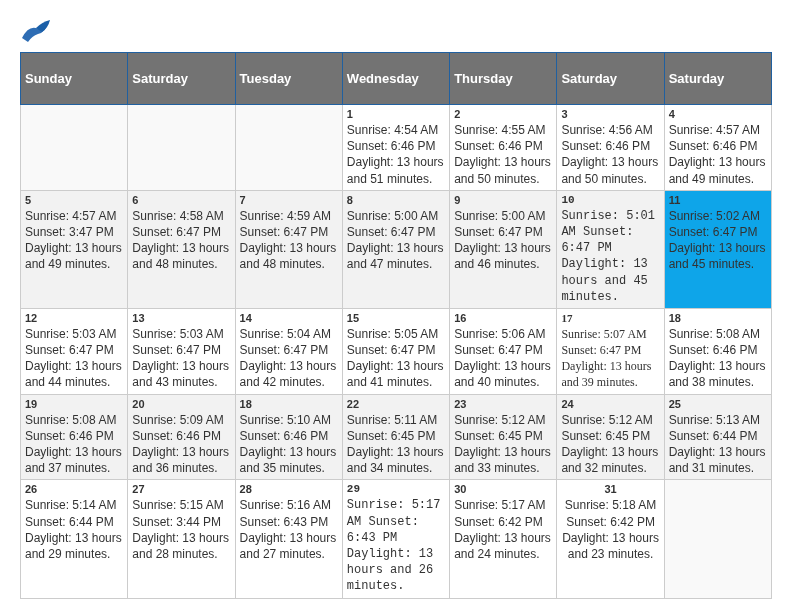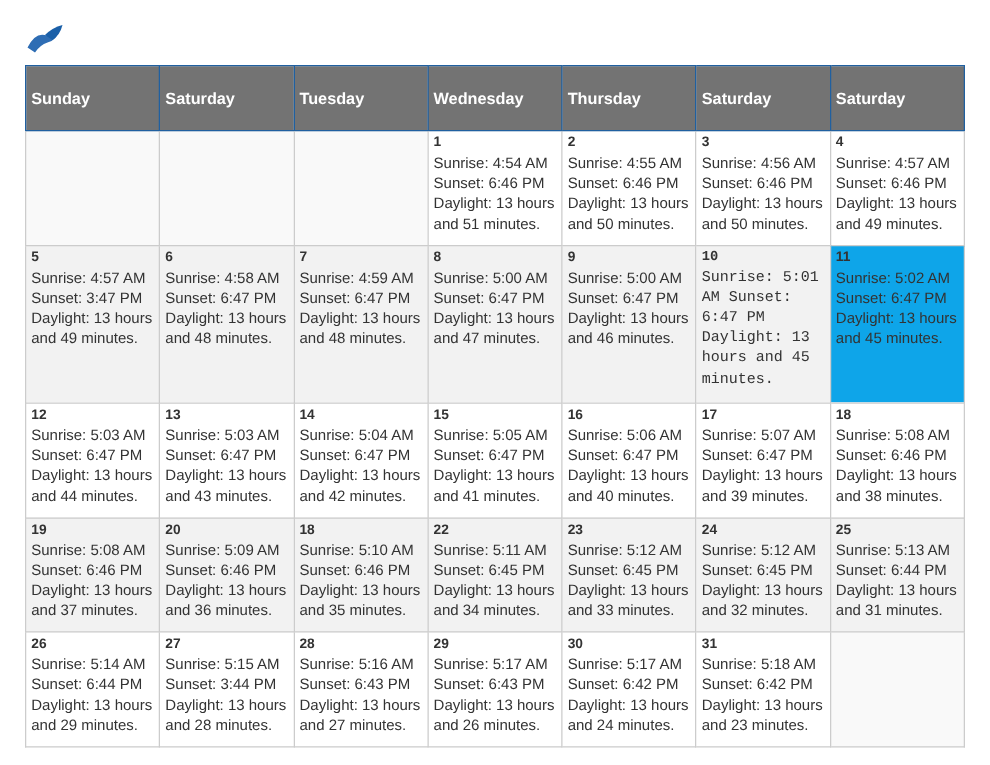--- a/index.html
+++ b/index.html
@@ -246,21 +246,21 @@
 Daylight: 13 hours
 and 41 minutes.</div>
           </td>
           <td style="background: rgb(255, 255, 255);">
             <span class="day-num">16</span>
             <div class="cell-content">Sunrise: 5:06 AM
 Sunset: 6:47 PM
 Daylight: 13 hours
 and 40 minutes.</div>
           </td>
-          <td style="background: rgb(255, 255, 255);">
+          <td style="background: rgb(255, 255, 255); font-family: Liberation Serif, serif;">
             <span class="day-num">17</span>
             <div class="cell-content">Sunrise: 5:07 AM
 Sunset: 6:47 PM
 Daylight: 13 hours
 and 39 minutes.</div>
           </td>
           <td style="background: rgb(255, 255, 255);">
             <span class="day-num">18</span>
             <div class="cell-content">Sunrise: 5:08 AM
 Sunset: 6:46 PM
@@ -334,35 +334,35 @@
 Daylight: 13 hours
 and 28 minutes.</div>
           </td>
           <td style="background: rgb(255, 255, 255);">
             <span class="day-num">28</span>
             <div class="cell-content">Sunrise: 5:16 AM
 Sunset: 6:43 PM
 Daylight: 13 hours
 and 27 minutes.</div>
           </td>
-          <td style="background: rgb(255, 255, 255);">
+          <td style="background: rgb(255, 255, 255); font-family: Liberation Mono, monospace;">
             <span class="day-num">29</span>
             <div class="cell-content">Sunrise: 5:17 AM
 Sunset: 6:43 PM
 Daylight: 13 hours
 and 26 minutes.</div>
           </td>
           <td style="background: rgb(255, 255, 255);">
             <span class="day-num">30</span>
             <div class="cell-content">Sunrise: 5:17 AM
 Sunset: 6:42 PM
 Daylight: 13 hours
 and 24 minutes.</div>
           </td>
-          <td style="background: rgb(255, 255, 255);">
+          <td style="background: rgb(255, 255, 255); text-align: center;">
             <span class="day-num">31</span>
             <div class="cell-content">Sunrise: 5:18 AM
 Sunset: 6:42 PM
 Daylight: 13 hours
 and 23 minutes.</div>
           </td>
           <td class="empty-cell"></td>
         </tr>
       </tbody>
   </table>

